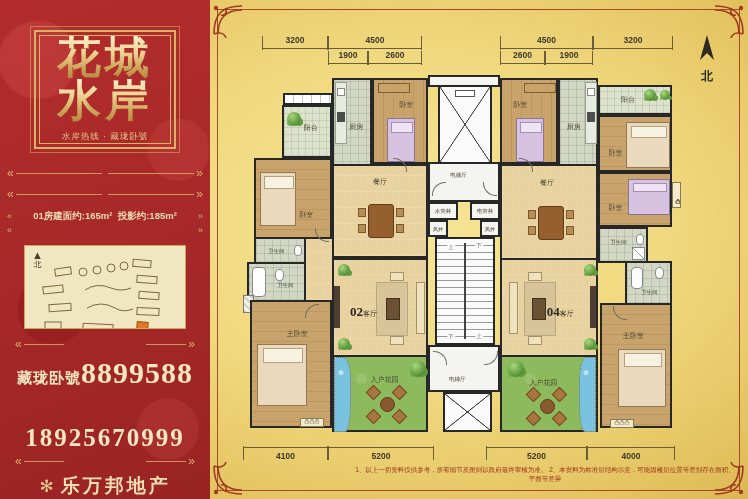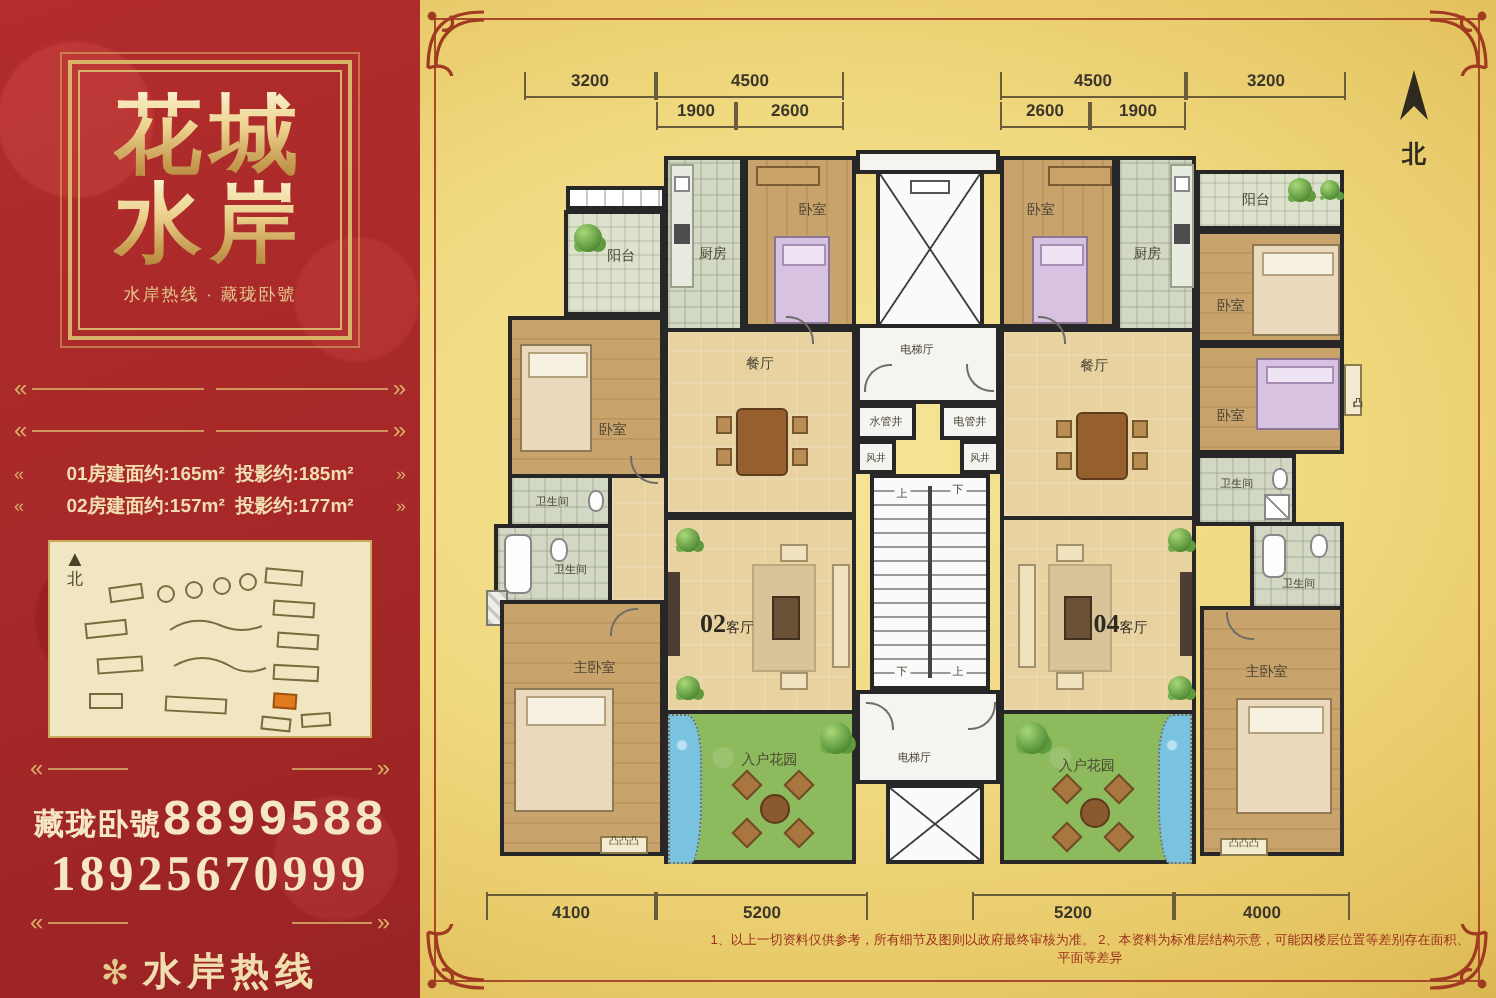--- a/index.html
+++ b/index.html
@@ -40,22 +40,22 @@
   .fleur.r{justify-content:flex-end;}
   .bld{font-family:"Liberation Serif",serif;font-weight:bold;font-size:21px;letter-spacing:2px;white-space:nowrap;}
   .plname{font-family:"Liberation Serif",serif;font-weight:bold;font-size:15px;letter-spacing:4px;white-space:nowrap;}
   .area-line{font-size:9.5px;font-weight:bold;color:#f0ddb0;white-space:nowrap;letter-spacing:0;}
   .sitemap{margin-top:10px;width:160px;height:104px;background:#f1e6c2;border:1px solid #caa85c;
     position:relative;overflow:hidden;}
   .sitemap .north{position:absolute;left:7px;top:4px;font-size:8px;color:#4a412a;text-align:center;line-height:1;}
   .sitemap .north .tri{font-size:11px;display:block;color:#4a412a;}
   .hotline{margin-top:6px;white-space:nowrap;color:#f5e7c3;font-weight:bold;}
   .hotline .small{font-size:15px;letter-spacing:1px;}
-  .hotline .big{font-family:Liberation Mono, monospace;font-size:25px;letter-spacing:1px;}
-  .phone2{font-family:"Liberation Serif",serif;font-size:25px;font-weight:bold;color:#f5e7c3;letter-spacing:2px;line-height:1;}
+  .hotline .big{font-family:Liberation Serif, serif;font-size:30px;letter-spacing:1px;}
+  .phone2{font-family:"Liberation Serif",serif;font-size:25px;font-weight:bold;color:#f5e7c3;letter-spacing:2px;line-height:1;margin-top:35px;}
   .agency{display:flex;align-items:center;gap:7px;margin-top:6px;}
   .agency .logo{font-size:17px;color:#e4c88d;}
   .agency .nm{font-family:"Liberation Serif",serif;font-size:19px;font-weight:bold;letter-spacing:3px;color:#f0ddb0;}
   
   .plan{position:absolute;left:243px;top:70px;width:430px;height:365px;}
   .room{position:absolute;border:2px solid #272727;box-sizing:border-box;}
   .wood{background:repeating-linear-gradient(90deg,#c9a36c 0 9px,#bd9660 9px 10px);}
   .woodh{background:repeating-linear-gradient(180deg,#c9a36c 0 9px,#bd9660 9px 10px);}
   .tan{background:
     repeating-linear-gradient(0deg, rgba(255,255,255,.12) 0 1px, transparent 1px 16px),
@@ -164,21 +164,20 @@
       <span class="fleur r"><span class="ln"></span>»</span>
     </div>
 
     <div class="prow" style="margin-top:10px;gap:3px;">
       <span class="fleur l" style="font-size:9px;">«</span>
       <span class="area-line"><span>01房建面约:165m²</span>&nbsp;&nbsp;<span>投影约:185m²</span></span>
       <span class="fleur r" style="font-size:9px;">»</span>
     </div>
     <div class="prow" style="margin-top:3px;gap:3px;">
       <span class="fleur l" style="font-size:9px;">«</span>
-      <span class="area-line"><span>02房建面约:157m²</span>&nbsp;&nbsp;<span>投影约:177m²</span></span>
       <span class="fleur r" style="font-size:9px;">»</span>
     </div>
 
     <div class="sitemap">
       <svg width="160" height="104" viewBox="0 0 160 104">
         <g stroke="#7a6a3c" fill="none" stroke-width="1">
           <rect x="30" y="22" width="16" height="7" transform="rotate(-8 38 25)"></rect>
           <rect x="18" y="40" width="20" height="7" transform="rotate(-6 28 43)"></rect>
           <rect x="24" y="58" width="22" height="7" transform="rotate(-4 35 61)"></rect>
           <rect x="20" y="76" width="16" height="7"></rect>
@@ -214,21 +213,21 @@
     </div>
     <div class="phone2">18925670999</div>
 
     <div class="prow" style="margin-top:5px;width:180px;">
       <span class="fleur l">«<span class="ln" style="max-width:40px;"></span></span>
       <span class="fleur r"><span class="ln" style="max-width:40px;"></span>»</span>
     </div>
 
     <div class="agency">
       <span class="logo">✻</span>
-      <span class="nm">水岸热线</span>
+      <span class="nm">乐万邦地产</span>
     </div>
   </div>
 
   <div class="dim" style="left:262px;top:36px;width:66px;">
       <span>3200</span>
     </div>
   <div class="dim" style="left:328px;top:36px;width:94px;">
       <span>4500</span>
     </div>
   <div class="dim" style="left:500px;top:36px;width:93px;">

